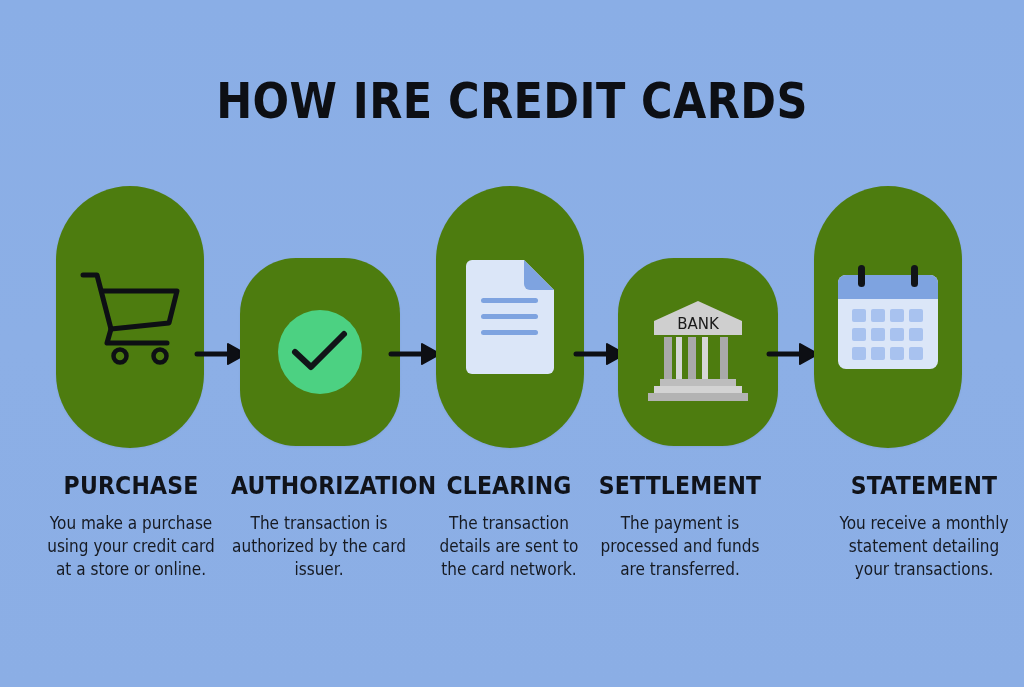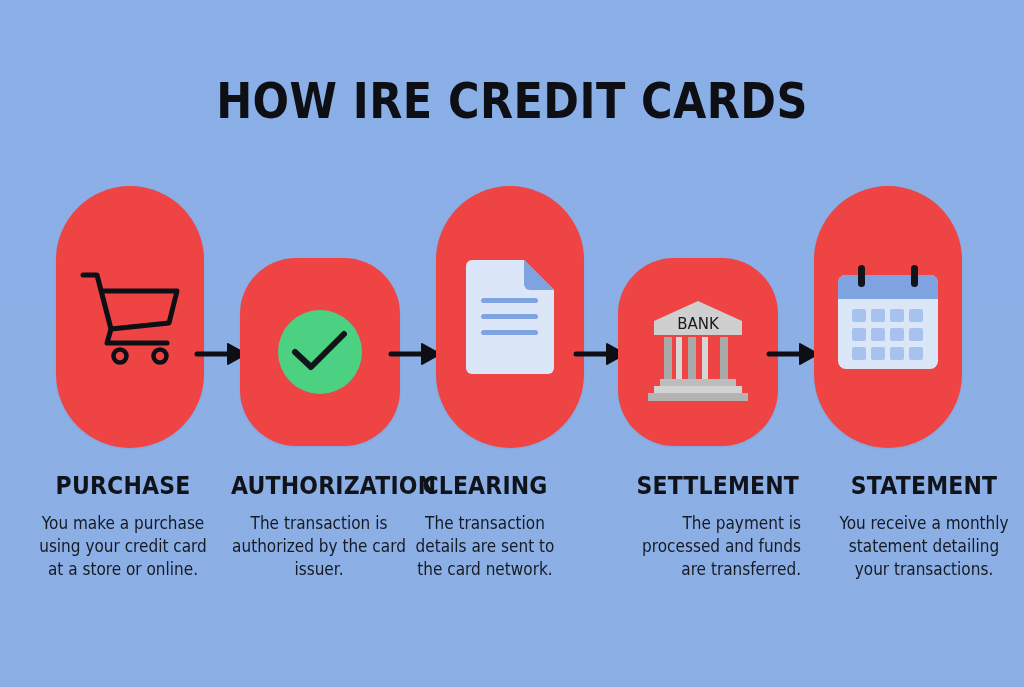--- a/index.html
+++ b/index.html
@@ -24,21 +24,21 @@
       font-family: "DejaVu Sans", sans-serif;
       font-weight: bold;
       font-size: 50px;
       letter-spacing: 0.5px;
       color: #0d0f14;
       transform: scaleX(0.86);
       transform-origin: center;
     }
     .card {
       position: absolute;
-      background: #ef4444;
+      background: #4d7c0f;
       box-shadow: 0 1px 2px rgba(40,60,110,0.08);
     }
     .card.tall {
       width: 148px;
       height: 262px;
       top: 186px;
       border-radius: 74px;
     }
     .card.short {
       width: 160px;
@@ -179,42 +179,42 @@
         <rect x="71" y="63" width="14" height="13" rx="2"></rect>
         <rect x="14" y="82" width="14" height="13" rx="2"></rect>
         <rect x="33" y="82" width="14" height="13" rx="2"></rect>
         <rect x="52" y="82" width="14" height="13" rx="2"></rect>
         <rect x="71" y="82" width="14" height="13" rx="2"></rect>
       </g>
     </svg>
   </div>
 </div>
 
-<div class="step-text" style="left:23px;">
+<div class="step-text" style="left:31px;">
   <div class="step-title">PURCHASE</div>
   <div class="step-desc">You make a purchase
 using your credit card
 at a store or online.</div>
 </div>
 
 <div class="step-text" style="left:219px;">
   <div class="step-title">AUTHORIZATION</div>
   <div class="step-desc">The transaction is
 authorized by the card
 issuer.</div>
 </div>
 
-<div class="step-text" style="left:385px;">
+<div class="step-text" style="left:409px;">
   <div class="step-title">CLEARING</div>
   <div class="step-desc">The transaction
 details are sent to
 the card network.</div>
 </div>
 
-<div class="step-text" style="left:611px;text-align:right;">
+<div class="step-text" style="left:580px;">
   <div class="step-title">SETTLEMENT</div>
   <div class="step-desc">The payment is
 processed and funds
 are transferred.</div>
 </div>
 
 <div class="step-text" style="left:824px;">
   <div class="step-title">STATEMENT</div>
   <div class="step-desc">You receive a monthly
 statement detailing

